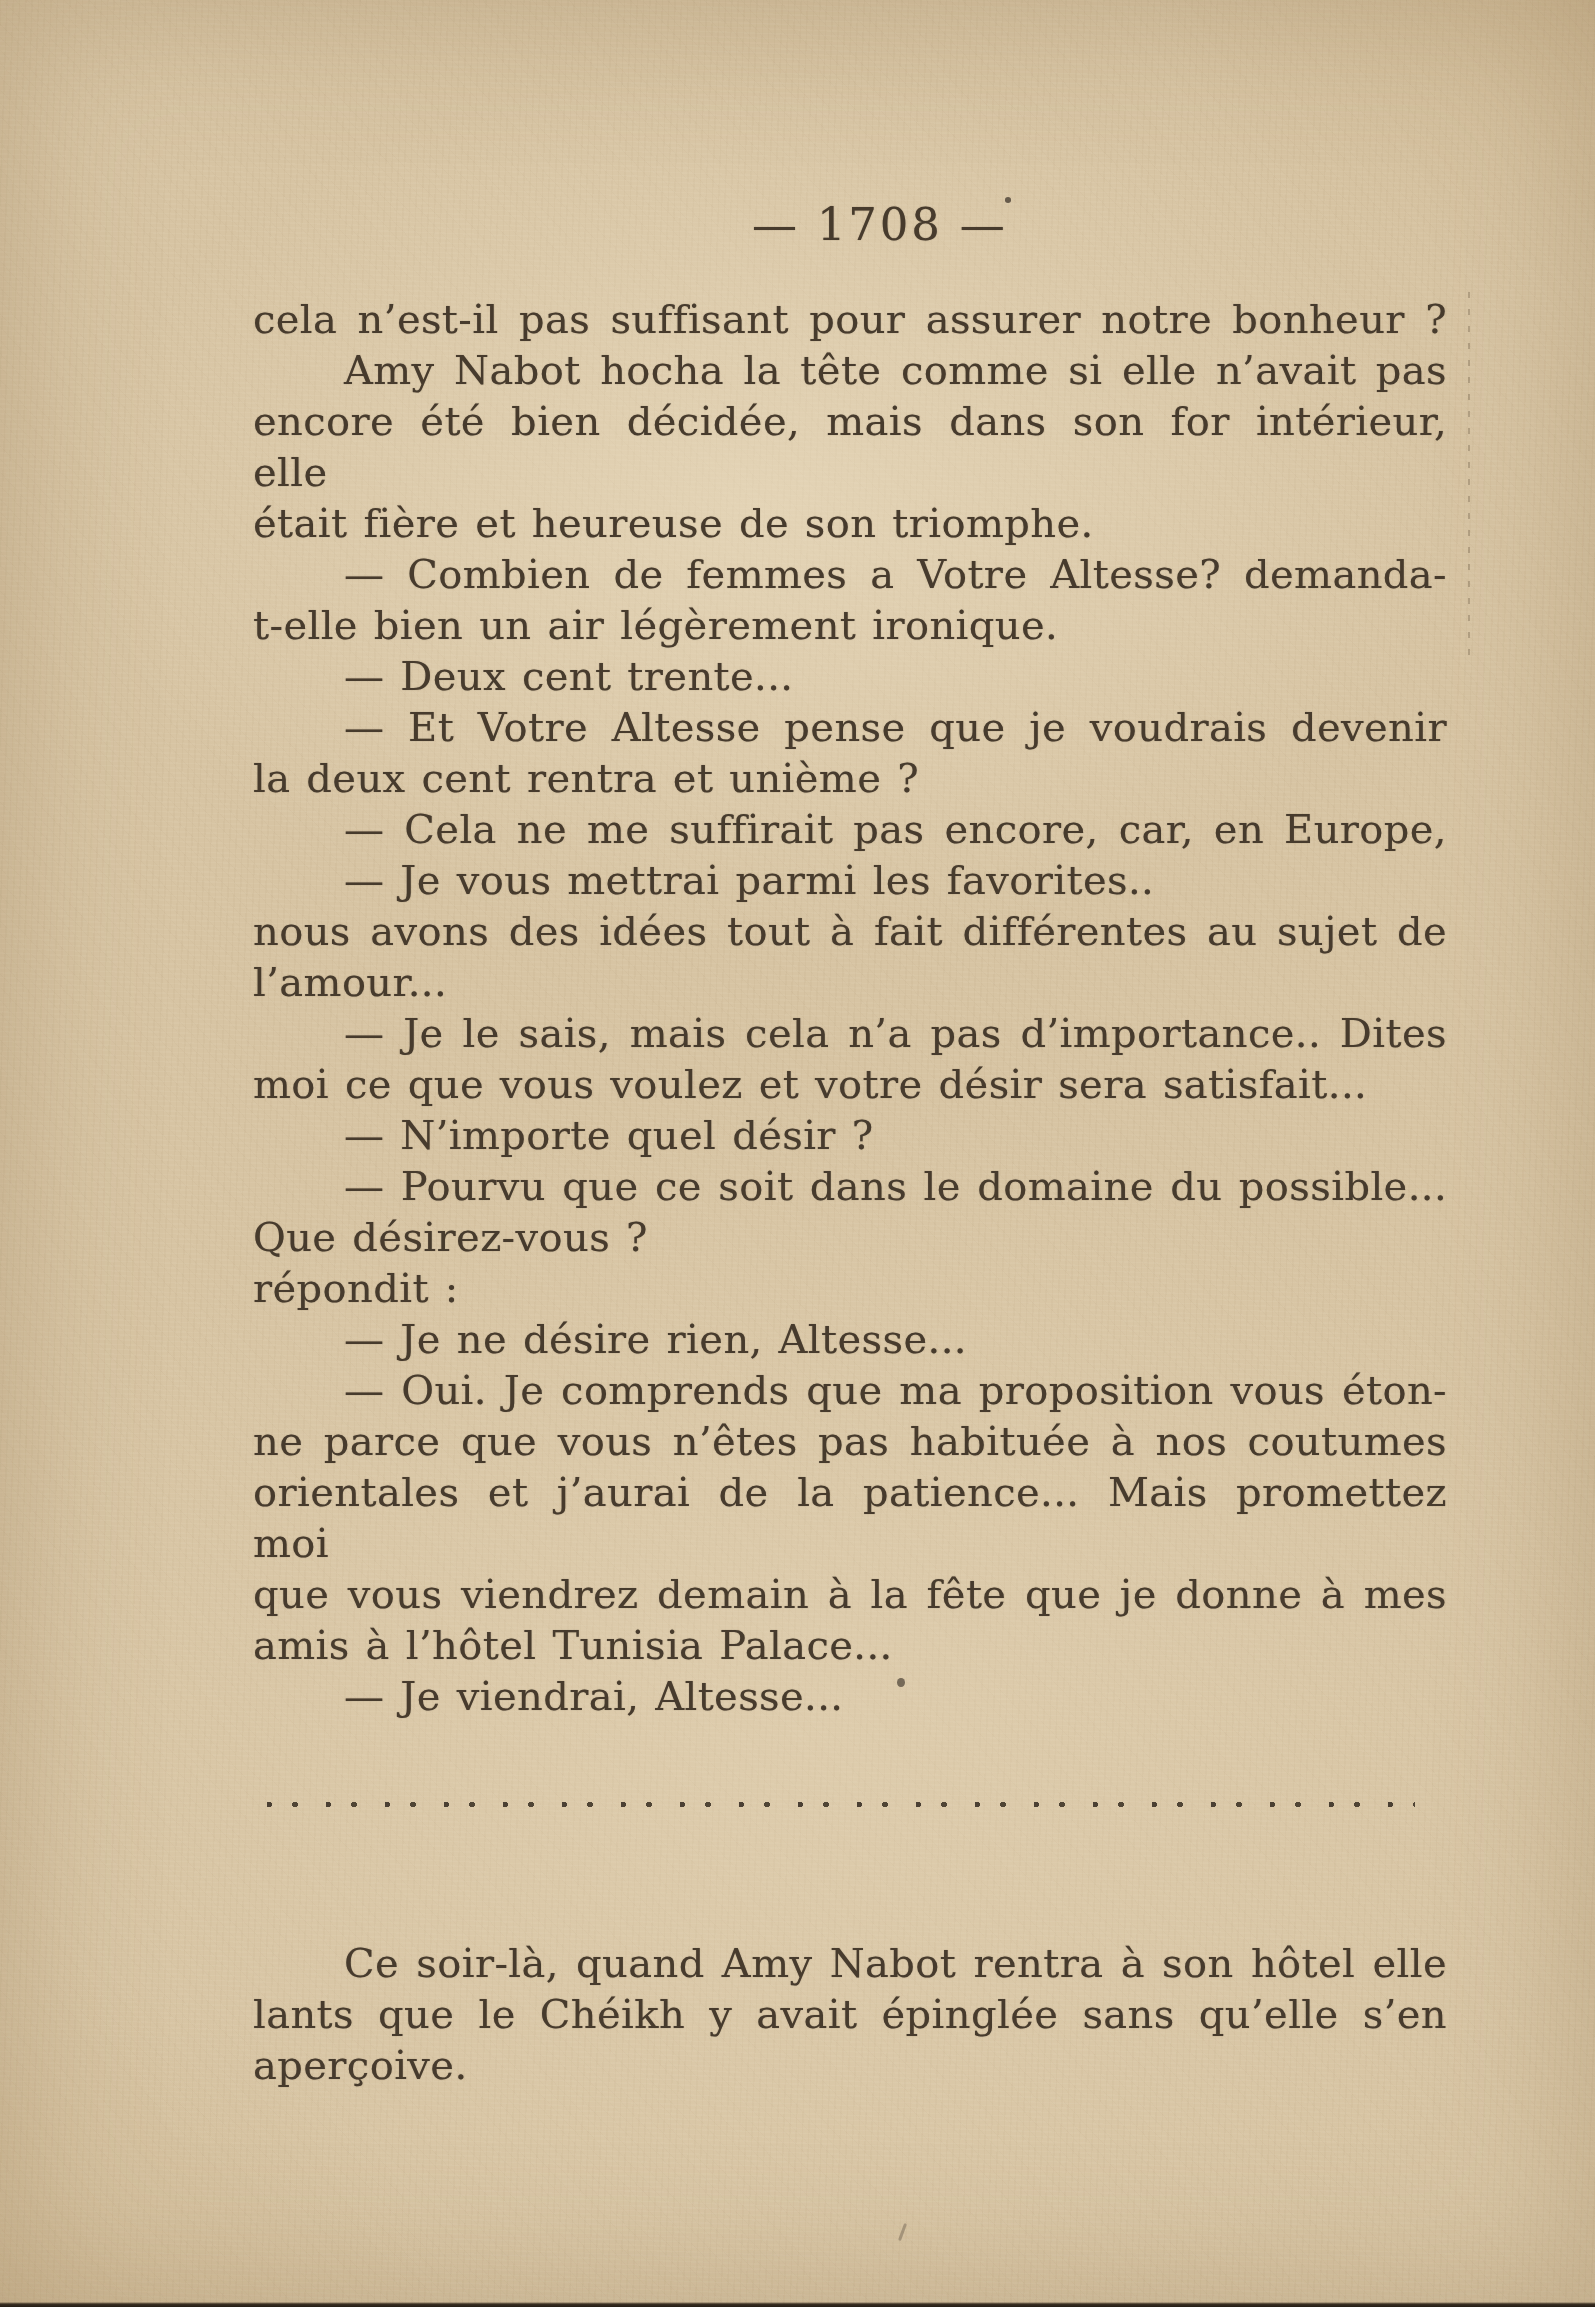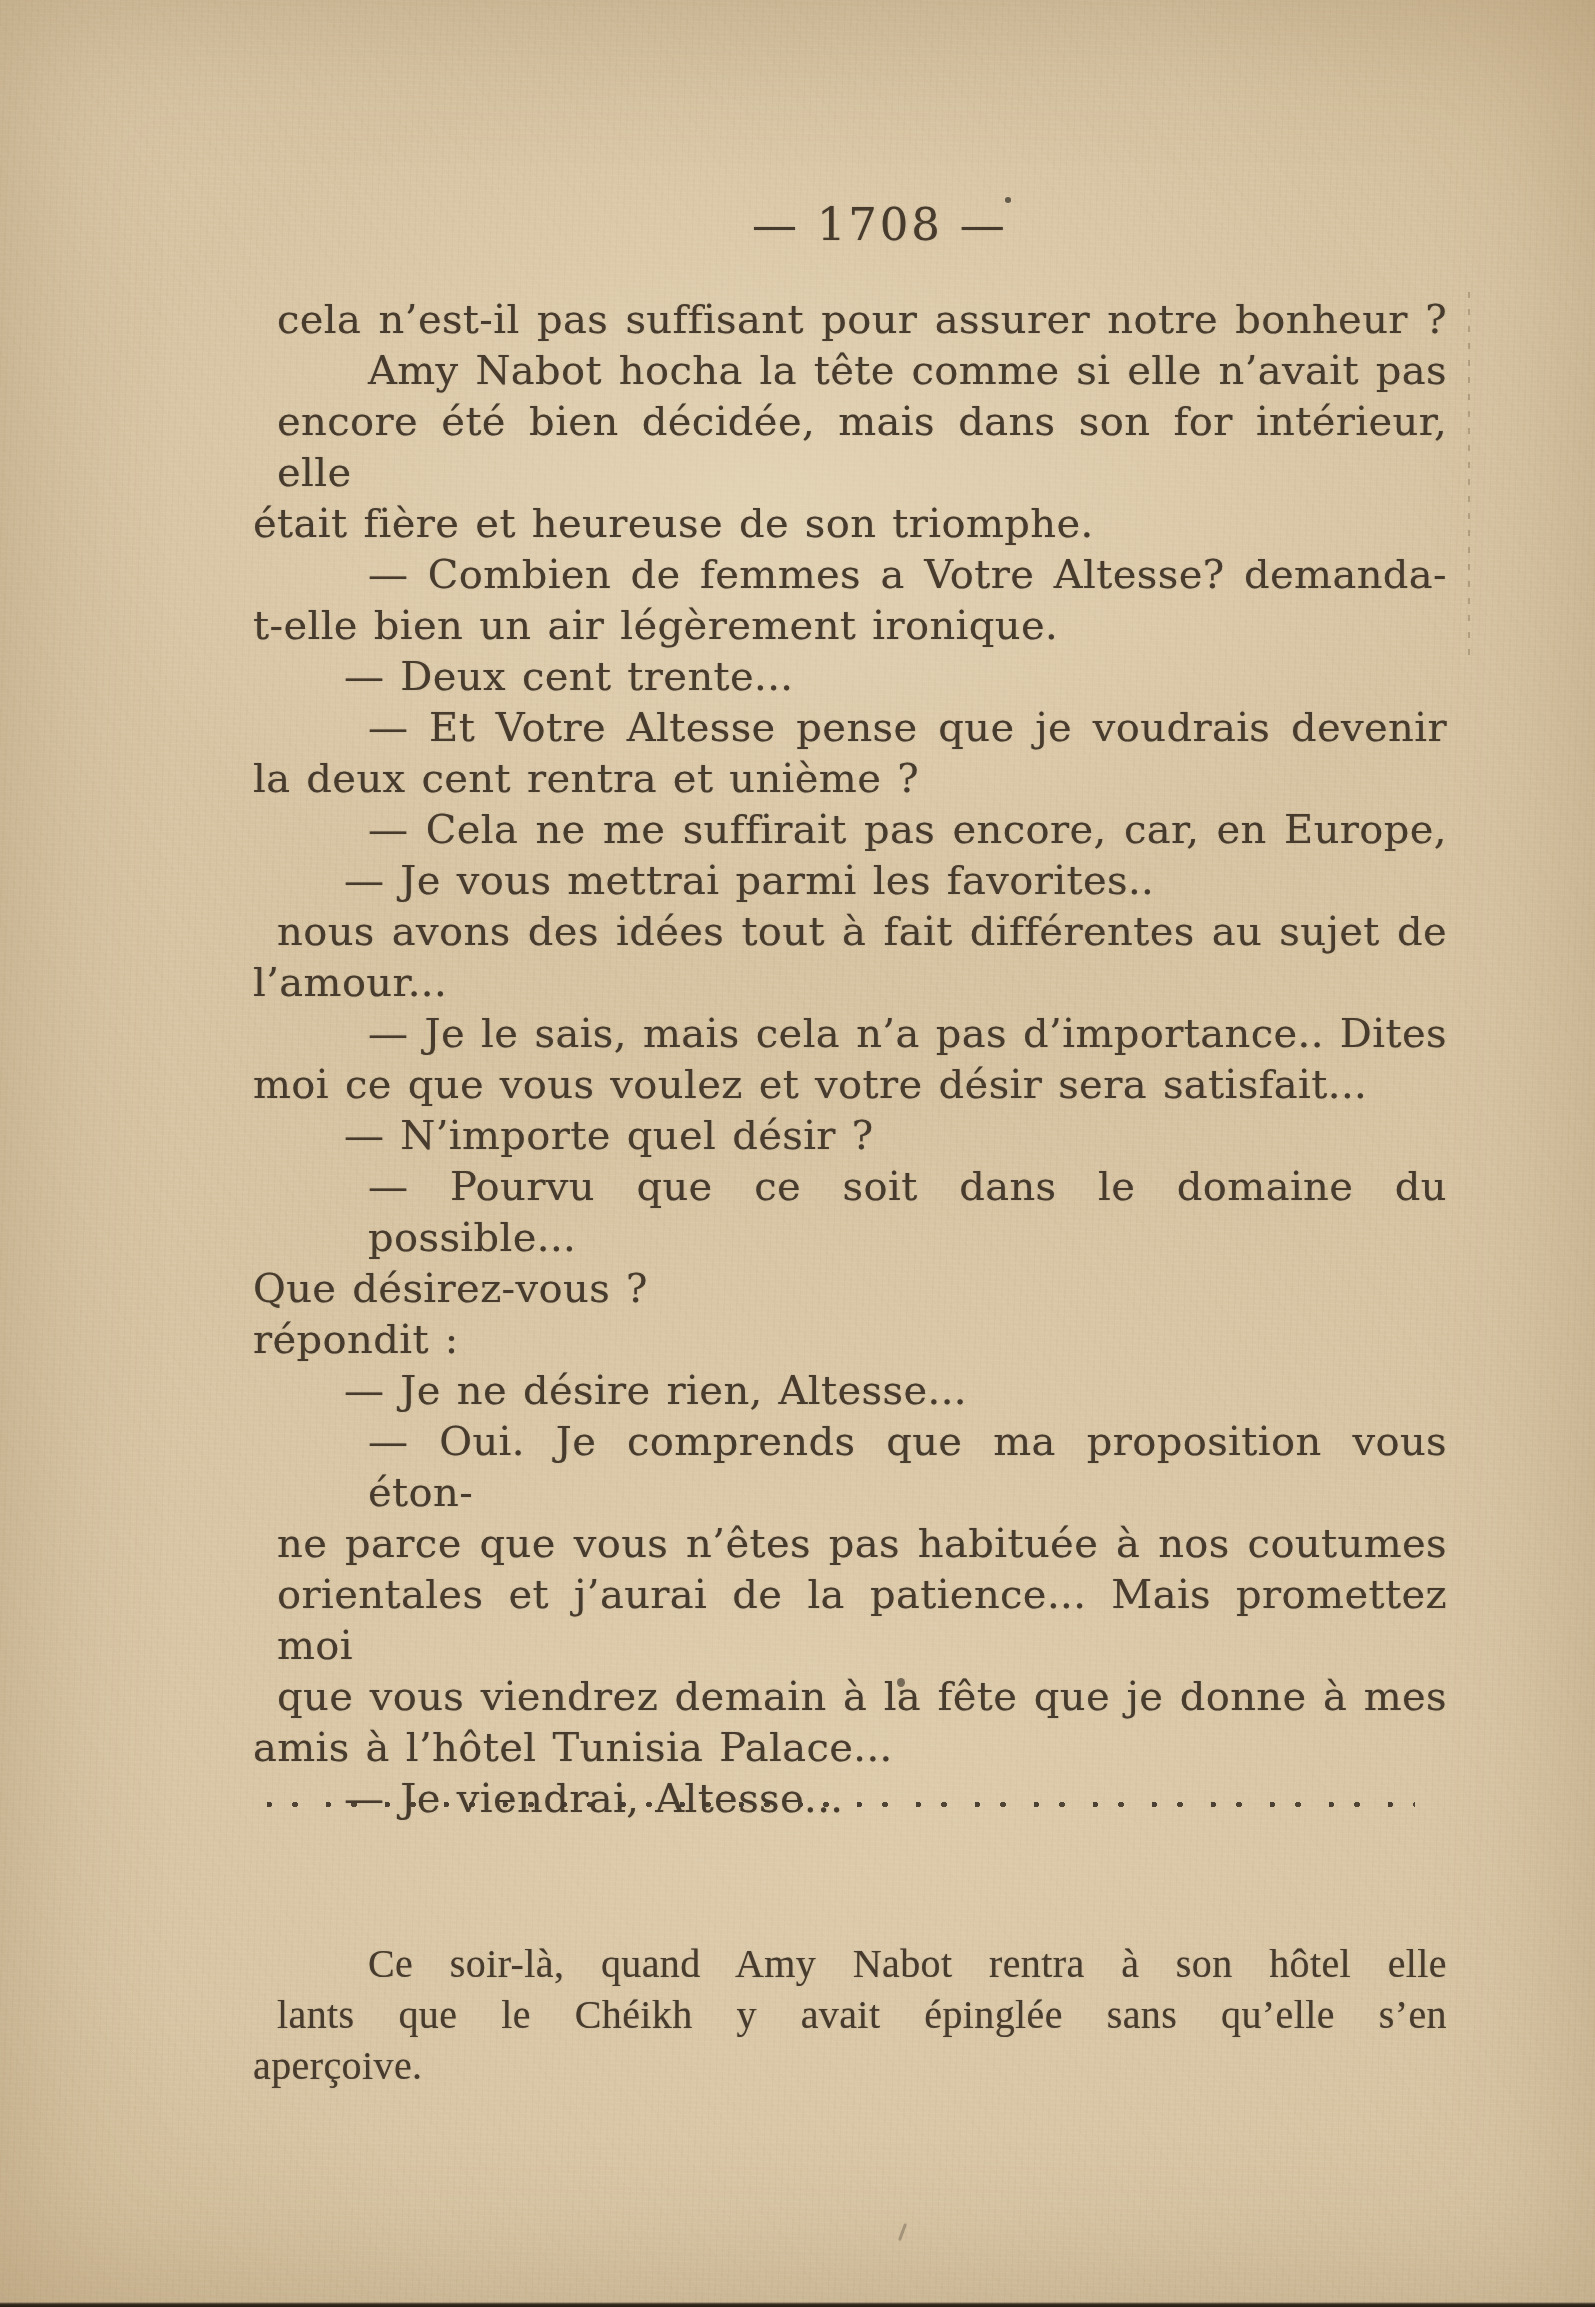--- a/index.html
+++ b/index.html
@@ -43,29 +43,28 @@
   .body-block   { top: 294px; }
   .footer-block { top: 1938px; }
 
   .ln {
     font-size: 40px;
     line-height: 51px;
     letter-spacing: 0.4px;
     word-spacing: 2.8px;
     text-shadow: 0 0 1px rgba(71,59,45,0.5);
   }
-  .footer-block .ln { line-height: 51px; font-family: Liberation Serif, serif; }
+  .footer-block .ln { line-height: 51px; }
 
   .ind { padding-left: 91px; }
 
   .fill {
     text-align: justify;
     text-align-last: justify;
     text-justify: inter-word;
-    margin-left: 24px;
   }
 
   .dots-separator {
     position: absolute;
     top: 1798px;
     left: 261px;
     width: 1154px;
     height: 12.6px;
     background-image:
       radial-gradient(circle 3.5px at 8.4px 6.3px,  #3f352a 78%, rgba(63,53,42,0) 82%),

